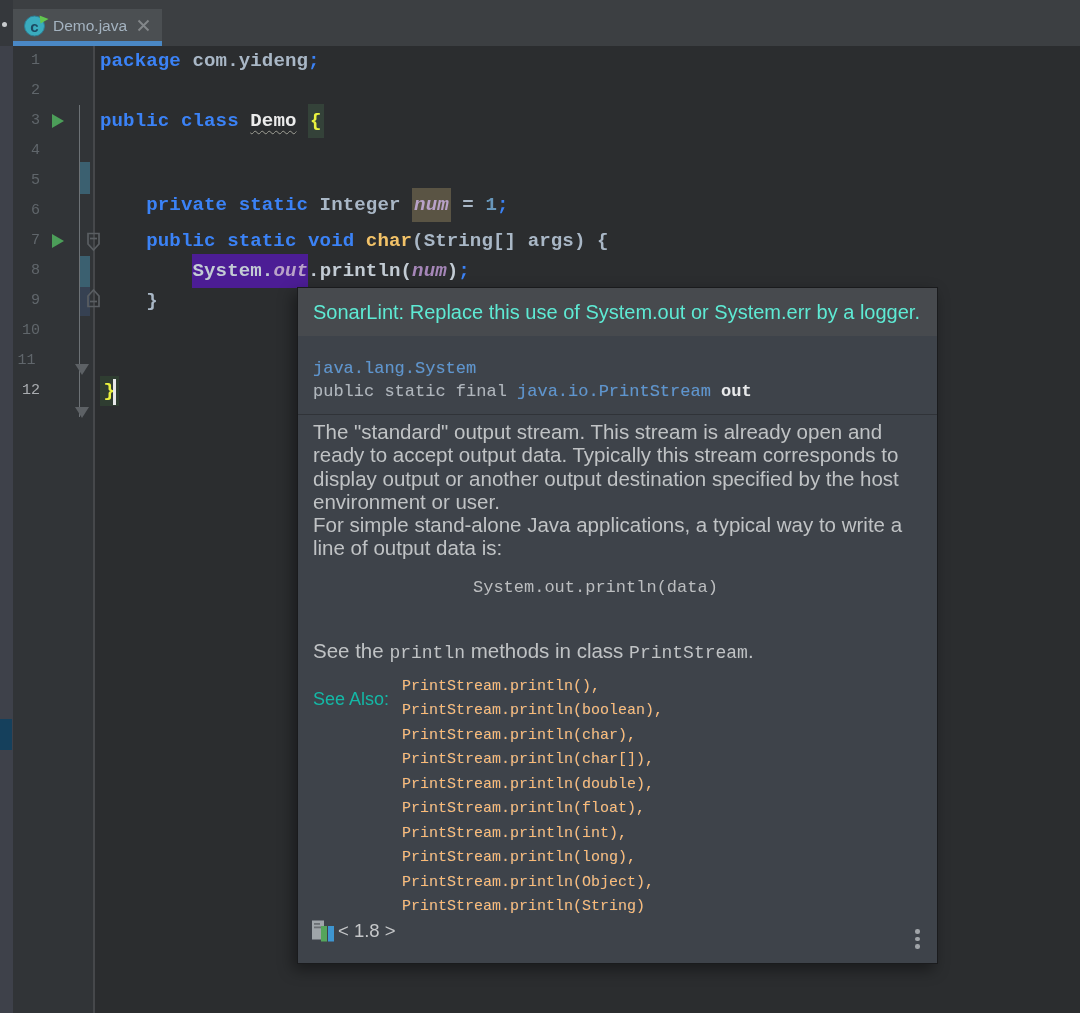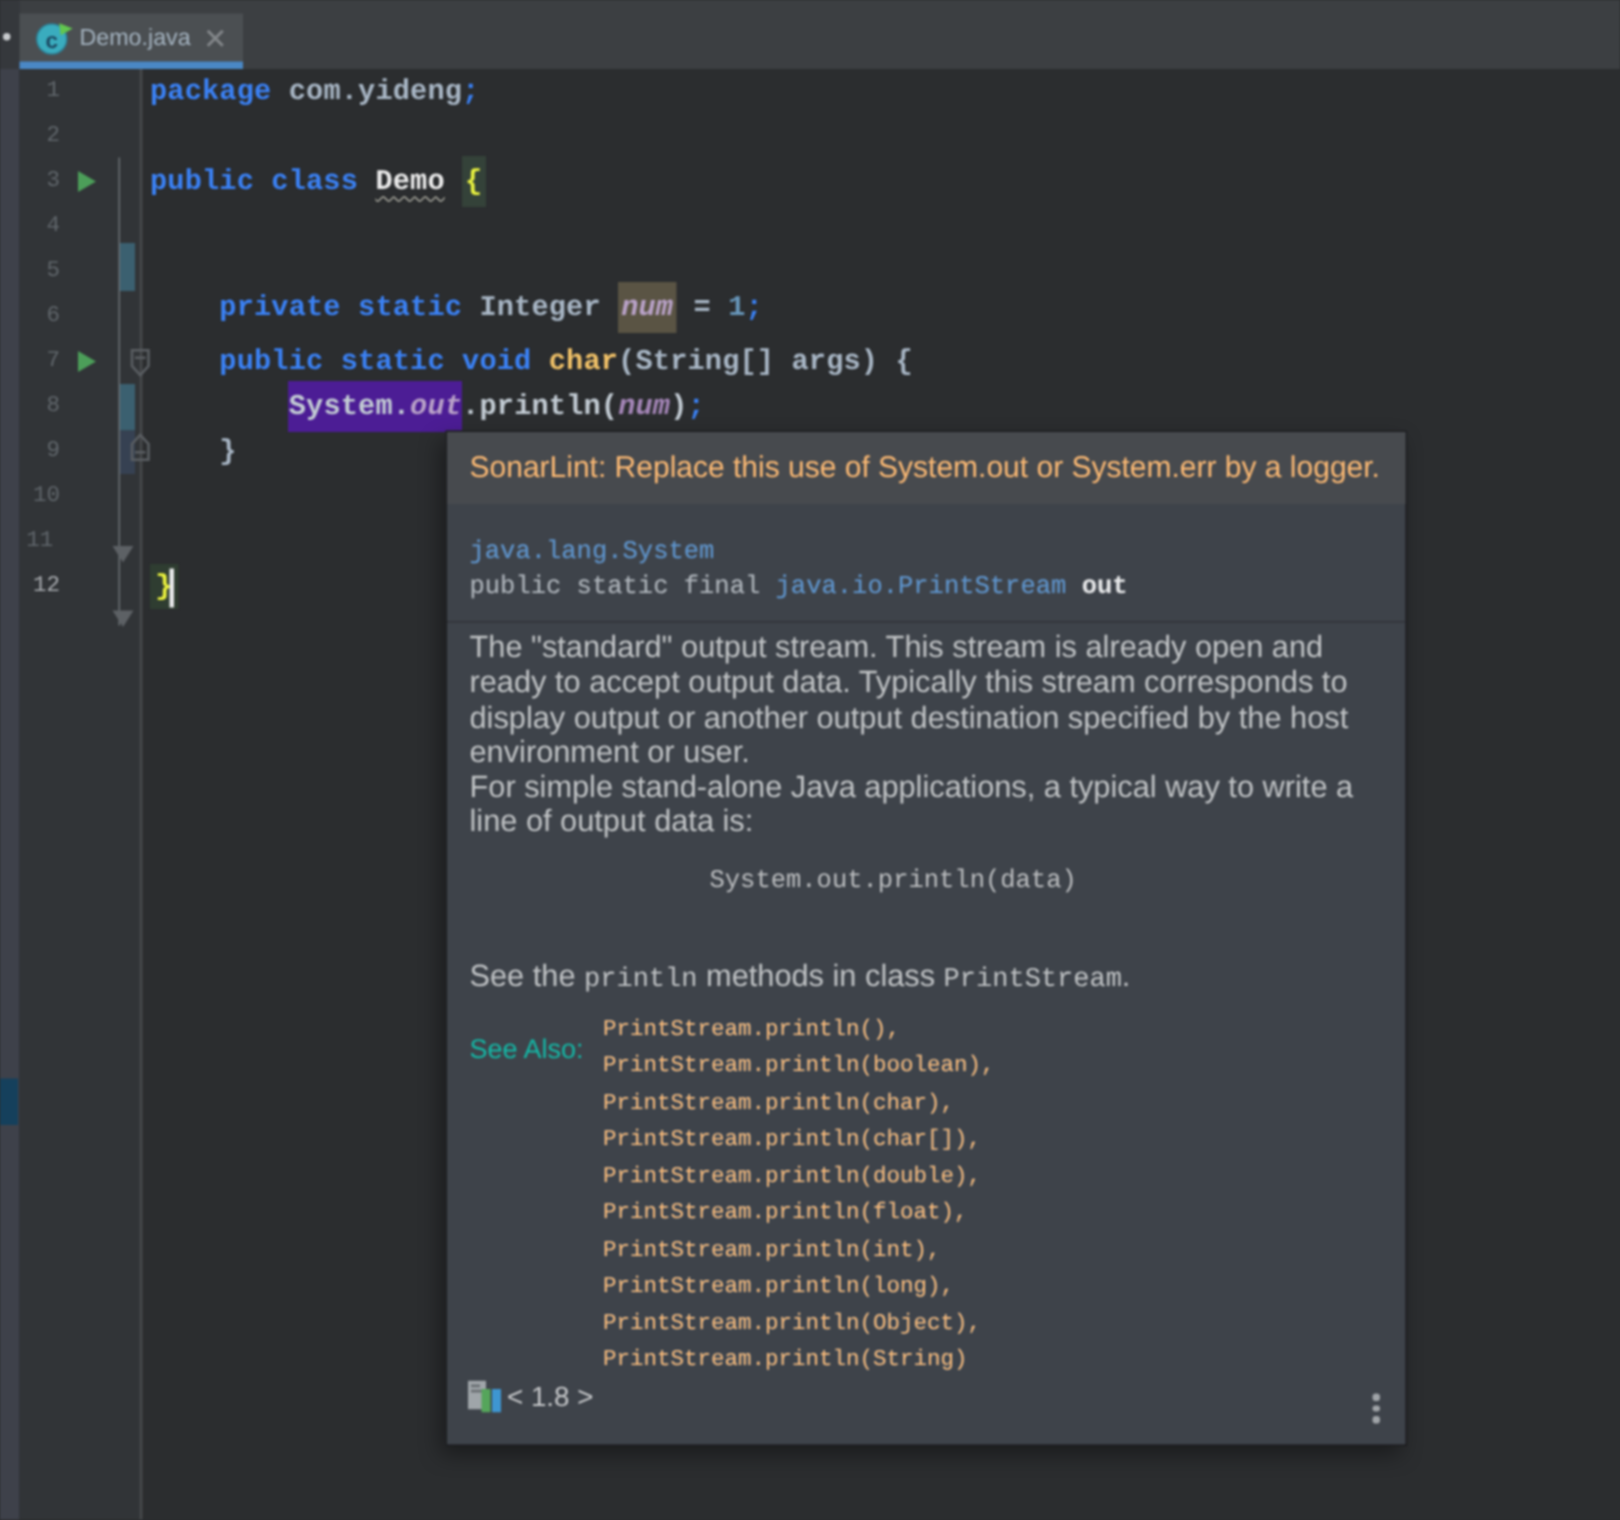--- a/index.html
+++ b/index.html
@@ -79,21 +79,21 @@
 <div class="codeline" style="top:166px;margin-top:24px;">    <span class="kw">private static</span> Integer <span style="background:#5a5444;color:#b9a2c8;font-style:italic;padding:6px 2px;">num</span> = <span style="color:#6897bb;">1</span><span class="kw">;</span></div>
 <div class="codeline" style="top:226px;">    <span class="kw">public static void</span> <span style="color:#f2c268;font-weight:bold;">char</span>(String[] args) {</div>
 <div class="codeline" style="top:256px;color:#c3ccd4;">        <span style="background:#4c1d95;padding:6px 0;">System.<span style="color:#b9a2c8;font-style:italic;">out</span></span>.println(<span style="color:#a586b8;font-style:italic;">num</span>)<span class="kw">;</span></div>
 <div class="codeline" style="top:286px;">    }</div>
 <div class="codeline" style="top:376px;"><span style="background:#2f3d31;color:#eaf23e;padding:4px 3.5px;">}</span></div>
 
 <div class="abs" style="left:112.5px;top:379px;width:3px;height:26px;background:#e8e9ea;"></div>
 
 <div class="abs" style="left:297px;top:287px;width:641px;height:677px;background:#3e434a;border:1px solid #1a1b1d;box-shadow:-4px 6px 14px rgba(0,0,0,0.4);">
   <div class="abs" style="left:0;top:0;width:639px;height:48px;background:#474a4e;"></div>
-  <div class="abs" style="left:15px;top:0;height:48px;line-height:48px;font-size:20px;color:#fdba74;">SonarLint: Replace this use of System.out or System.err by a logger.</div>
+  <div class="abs" style="left:15px;top:0;height:48px;line-height:48px;font-size:20px;color:#5eead4;">SonarLint: Replace this use of System.out or System.err by a logger.</div>
   <div class="abs mono" style="left:15px;top:69px;font-size:17px;line-height:23.3px;white-space:pre;text-shadow:0 0 1px rgba(160,170,180,0.35);"><span style="color:#5c95d0;">java.lang.System</span>
 <span style="color:#b0b6bc;">public static final </span><span style="color:#5c95d0;">java.io.PrintStream</span> <span style="color:#e8e9ea;font-weight:bold;">out</span></div>
   <div class="abs" style="left:0;top:126px;width:639px;height:1px;background:#303338;"></div>
   <div class="abs" style="left:15px;top:132px;width:620px;font-size:20.5px;line-height:23.3px;color:#c0c3c5;">The "standard" output stream. This stream is already open and<br>ready to accept output data. Typically this stream corresponds to<br>display output or another output destination specified by the host<br>environment or user.<br>For simple stand-alone Java applications, a typical way to write a<br>line of output data is:</div>
   <div class="abs" style="left:15px;top:351px;font-size:20.5px;color:#c0c3c5;">See the <span class="mono" style="font-size:18px;">println</span> methods in class <span class="mono" style="font-size:18px;">PrintStream</span>.</div>
   <div class="abs mono" style="left:175px;top:288px;font-size:17px;line-height:23px;color:#bcbec0;">System.out.println(data)</div>
   <div class="abs" style="left:15px;top:401px;font-size:18px;color:#14b8a6;">See Also:</div>
   <div class="abs mono" style="left:104px;top:387px;font-size:15px;line-height:24.45px;color:#fdba74;white-space:pre;text-shadow:0 0 1px rgba(90,149,210,0.6);">PrintStream.println(),
 PrintStream.println(boolean),
 PrintStream.println(char),

